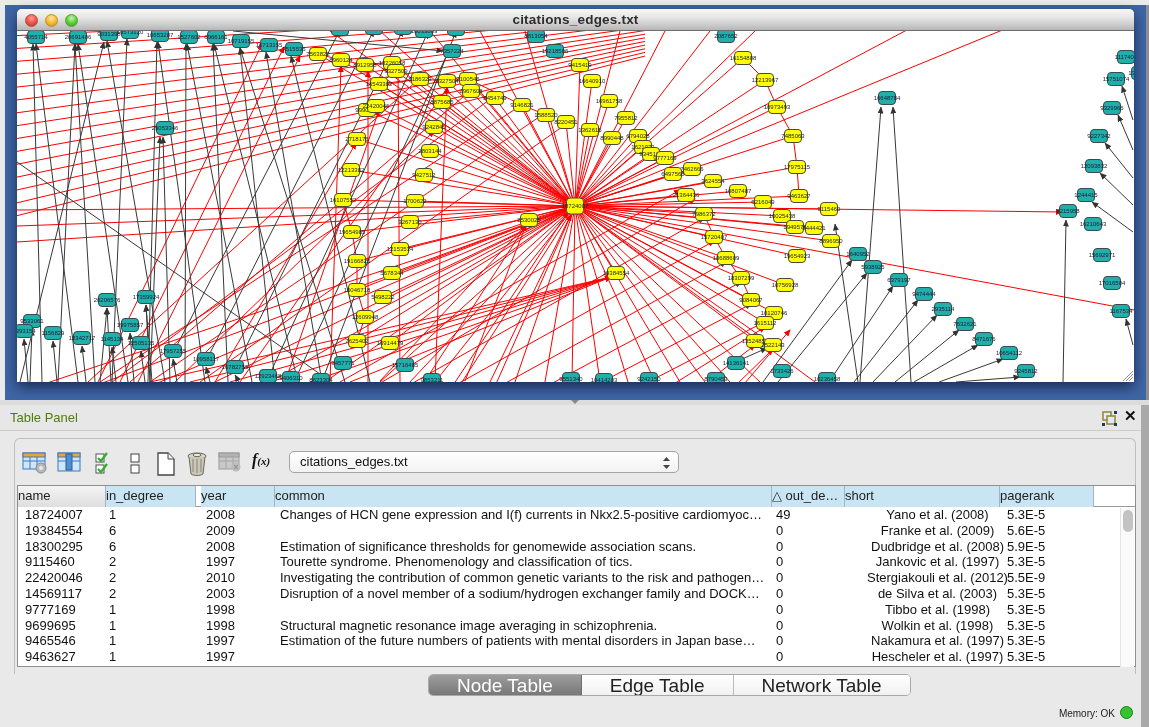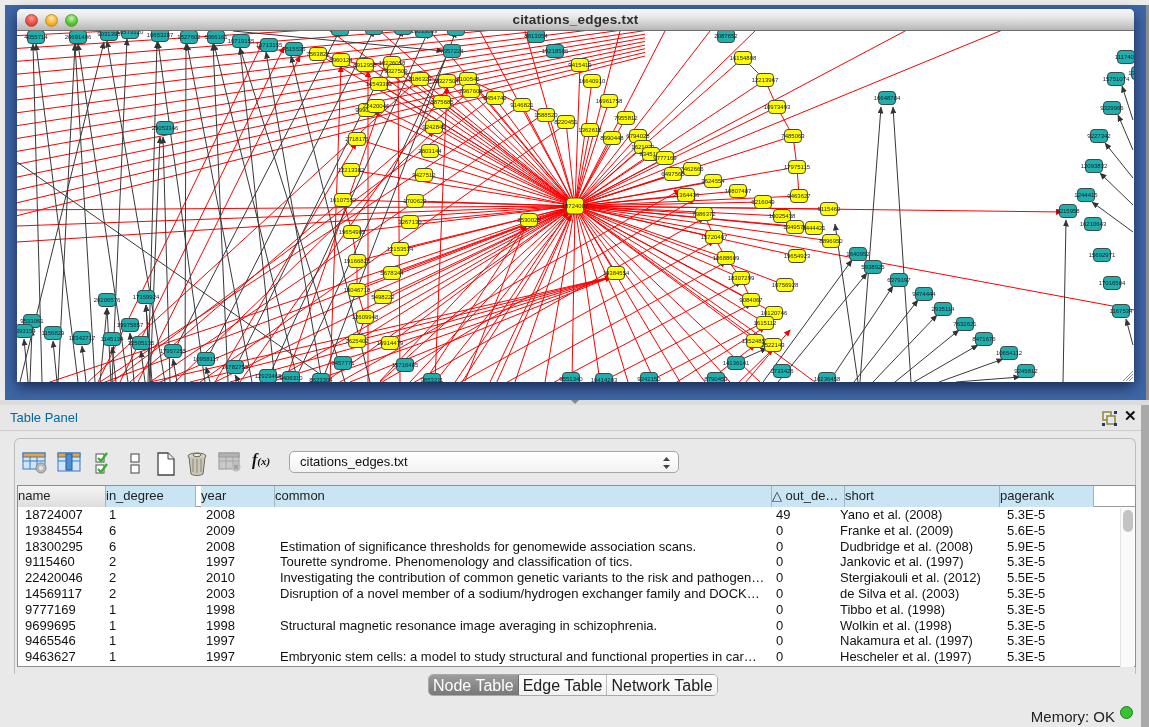--- a/index.html
+++ b/index.html
@@ -6,41 +6,41 @@
 #rstrip1 {position:absolute;left:1146px;top:5px;width:3px;height:395px;background:#8e8e8e}
 #rstrip2 {position:absolute;left:1141px;top:400px;width:8px;height:327px;background:#a9a9a9}
 #frame {position:absolute;left:12px;top:4px;width:1117px;height:373px;border-radius:5px 5px 0 0;box-shadow:0 5px 14px rgba(0,0,25,.6);background:#fff}
 #titlebar {position:absolute;left:0;top:0;width:100%;height:22px;border-radius:5px 5px 0 0;background:linear-gradient(#f7f7f7,#e6e6e6 40%,#cecece 72%,#b6b6b6);border-bottom:1px solid #6e6e6e;}
 #titlebar .t {text-align:center;font-size:13.5px;font-weight:bold;color:#2e2e2e;line-height:21px;letter-spacing:0.2px}
 .tl {position:absolute;top:5px;width:13px;height:13px;border-radius:50%;}
 #graphwrap {position:absolute;left:0;top:0;width:1117px;height:373px;}
 #grip {position:absolute;right:1px;bottom:1px;width:12px;height:12px}
 #tpanel {position:absolute;left:0;top:405px;width:1141px;height:322px;background:#e9e9e9}
 #tphead {position:absolute;left:0;top:0;width:100%;height:26px;background:#e7e7e7;border-bottom:1px solid #cdcdcd}
-#tphead .t {position:absolute;left:10px;top:5px;font-size:13px;color:#0369a1}
+#tphead .t {position:absolute;left:10px;top:5px;font-size:13px;color:#4d7c0f}
 #closeico {position:absolute;left:1124px;top:2px;font-size:15px;font-weight:bold;color:#111}
 #container {position:absolute;left:14px;top:33px;width:1122px;height:236px;background:#e9e9e9;border:1px solid #bdbdbd;border-radius:6px 6px 0 0;border-bottom:none}
 #toolbar {position:absolute;left:0;top:0;width:100%;height:46px}
 .ticon {position:absolute;top:12px}
 #dropdown {position:absolute;left:274px;top:12px;width:390px;height:22px;background:linear-gradient(#ffffff,#f2f2f2);border:1px solid #a5a5a5;border-radius:5px;font-size:13px;color:#111;line-height:20px;padding-left:10px}
 #tbl {position:absolute;left:2px;top:46px;width:1119px;height:182px;background:#fff;border:1px solid #8f8f8f}
 #thead {position:absolute;left:0;top:0;width:100%;height:21px;border-bottom:1px solid #999}
 .th {position:absolute;top:0;height:21px;background:#c9e5f4;border-right:1px solid #9fb7c4;font-size:13px;color:#222;text-align:left;line-height:20px}
 .tbody {position:absolute;left:0;top:21px;width:100%;}
 .tr {position:relative;height:15.8px;font-size:13px;color:#111;white-space:nowrap}
 .tr div {position:absolute;top:0;line-height:16px;overflow:hidden}
 .c0 {left:7px;width:90px} .c1 {left:91px;width:60px} .c2 {left:188px;width:60px}
 .c3 {left:262px;width:500px} .c4 {left:758px;width:60px}
-.c5 {left:822px;width:155px;} .c6 {left:989px;width:80px}
+.c5 {left:842px;width:155px;text-align:center} .c6 {left:989px;width:80px}
 #vscroll {position:absolute;right:1px;top:22px;width:14px;height:159px;background:#fafafa;border-left:1px solid #e3e3e3}
 #vthumb {position:absolute;left:2px;top:2px;width:10px;height:22px;background:#c3c3c3;border-radius:5px}
 #tabs {position:absolute;left:428px;top:269px;height:22px;display:flex;border:1px solid #a9a9a9;border-radius:5px;overflow:hidden;background:#fff}
-.tab {font-size:16px;color:#222;line-height:21px;padding:0 4px;border-right:1px solid #bbb;background:linear-gradient(#ffffff,#f1f1f1)}
+.tab {font-size:19px;color:#222;line-height:21px;padding:0 28px;border-right:1px solid #bbb;background:linear-gradient(#ffffff,#f1f1f1)}
 .tab.sel {background:linear-gradient(#9d9d9d,#787878);color:#fff;border-right:1px solid #6e6e6e}
-#status {position:absolute;right:26px;top:303px;font-size:15px;color:#222}
+#status {position:absolute;right:26px;top:303px;font-size:10px;color:#222}
 #memdot {position:absolute;right:-18px;top:-2px;width:13px;height:13px;border-radius:50%;background:#35c42f;border:1px solid #1e7d1e}
 #splitter {position:absolute;left:0;top:400px;width:1149px;height:5px;background:#dcdcdc}
 #splitdot {position:absolute;left:571px;top:0px;width:0;height:0;border-left:4px solid transparent;border-right:4px solid transparent;border-top:4px solid #8a8a8a}
 </style></head><body>
 <div id="desktop">
  <div id="frame">
   <div id="graphwrap">
   <svg width="1117" height="351" viewBox="17 31 1117 351" style="position:absolute;left:0;top:22px;background:#fff">
 <defs>
             <marker id="ra" markerWidth="7" markerHeight="6" refX="6" refY="3" orient="auto" markerUnits="userSpaceOnUse">
@@ -675,20 +675,21 @@
      <div class="th" style="left:257px;width:497px">common</div>
      <div class="th" style="left:754px;width:73px">△ out_de…</div>
      <div class="th" style="left:827px;width:155px">short</div>
      <div class="th" style="left:982px;width:94px">pagerank</div>
    </div>
    <div class="tbody">
 <div class="tr">
             <div class="c0">18724007</div>
             <div class="c1">1</div>
             <div class="c2">2008</div>
+            <div class="c3">Changes of HCN gene expression and I(f) currents in Nkx2.5-positive cardiomyoc…</div>
             <div class="c4">49</div>
             <div class="c5">Yano et al. (2008)</div>
             <div class="c6">5.3E-5</div>
           </div>
 <div class="tr">
             <div class="c0">19384554</div>
             <div class="c1">6</div>
             <div class="c2">2009</div>
             <div class="c4">0</div>
             <div class="c5">Franke et al. (2009)</div>
@@ -712,21 +713,21 @@
             <div class="c5">Jankovic et al. (1997)</div>
             <div class="c6">5.3E-5</div>
           </div>
 <div class="tr">
             <div class="c0">22420046</div>
             <div class="c1">2</div>
             <div class="c2">2010</div>
             <div class="c3">Investigating the contribution of common genetic variants to the risk and pathogen…</div>
             <div class="c4">0</div>
             <div class="c5">Stergiakouli et al. (2012)</div>
-            <div class="c6">5.5E-5</div>
+            <div class="c6">5.5E-9</div>
           </div>
 <div class="tr">
             <div class="c0">14569117</div>
             <div class="c1">2</div>
             <div class="c2">2003</div>
             <div class="c3">Disruption of a novel member of a sodium/hydrogen exchanger family and DOCK…</div>
             <div class="c4">0</div>
             <div class="c5">de Silva et al. (2003)</div>
             <div class="c6">5.3E-5</div>
           </div>
@@ -744,29 +745,29 @@
             <div class="c2">1998</div>
             <div class="c3">Structural magnetic resonance image averaging in schizophrenia.</div>
             <div class="c4">0</div>
             <div class="c5">Wolkin et al. (1998)</div>
             <div class="c6">5.3E-5</div>
           </div>
 <div class="tr">
             <div class="c0">9465546</div>
             <div class="c1">1</div>
             <div class="c2">1997</div>
+            <div class="c3">Estimation of the future numbers of patients with mental disorders in Japan base…</div>
             <div class="c4">0</div>
             <div class="c5">Nakamura et al. (1997)</div>
             <div class="c6">5.3E-5</div>
           </div>
 <div class="tr">
             <div class="c0">9463627</div>
             <div class="c1">1</div>
             <div class="c2">1997</div>
-            <div class="c3">Embryonic stem cells: a model to study structural and functional properties in car…</div>
             <div class="c4">0</div>
             <div class="c5">Hescheler et al. (1997)</div>
             <div class="c6">5.3E-5</div>
           </div>
    </div>
    <div id="vscroll">
           <div id="vthumb"></div>
         </div>
   </div>
  </div>

